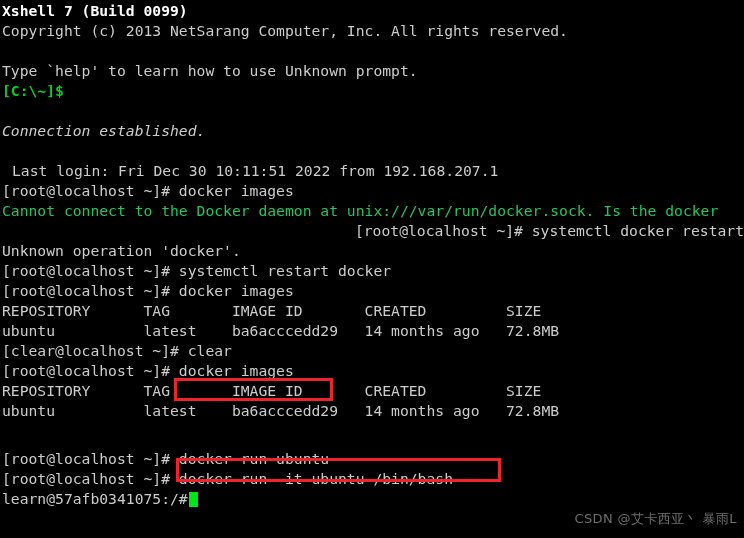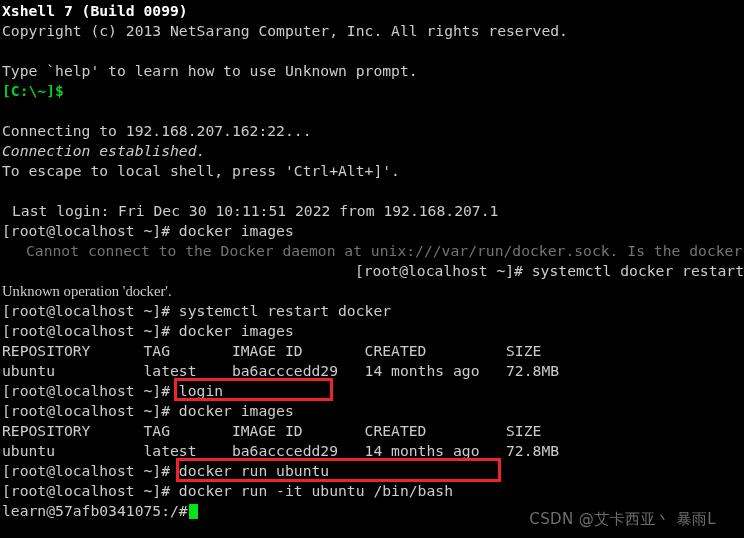--- a/index.html
+++ b/index.html
@@ -50,59 +50,57 @@
     position: absolute;
     border: 3px solid #f0222a;
     box-sizing: border-box;
     pointer-events: none;
     background: transparent;
   }
 
   
   #watermark {
     position: absolute;
-    right: 28px;
+    right: 7px;
     bottom: 9px;
     color: #6e6e6e;
     font-family: "DejaVu Sans", "Liberation Sans", sans-serif;
-    font-size: 15px;
+    font-size: 13px;
     letter-spacing: 0.4px;
     white-space: pre;
   }
 </style>
 </head>
 <body>
 
 <div id="terminal" style="background: rgb(0, 0, 0);">
 
   <div id="screen">
     <div class="line c-bright">Xshell 7 (Build 0099)</div>
     <div class="line c-white" style="color: rgb(204, 204, 204);">Copyright (c) 2013 NetSarang Computer, Inc. All rights reserved.</div>
     <div class="line blank"></div>
     <div class="line c-white" style="color: rgb(204, 204, 204);">Type `help' to learn how to use Unknown prompt.</div>
     <div class="line c-green" style="color: rgb(0, 208, 32);">[C:\~]$</div>
     <div class="line blank"></div>
-    <div class="line c-white" style="color: rgb(204, 204, 204);">Connecting to 192.168.207.162:22...</div>
     <div class="line c-white" style="color: rgb(204, 204, 204); font-style: italic;">Connection established.</div>
-    <div class="line c-white" style="color: rgb(204, 204, 204);">To escape to local shell, press 'Ctrl+Alt+]'.</div>
     <div class="line blank"></div>
     <div class="line c-white" style="color: rgb(204, 204, 204); margin-left: 10px;">Last login: Fri Dec 30 10:11:51 2022 from 192.168.207.1</div>
     <div class="line c-white" style="color: rgb(204, 204, 204);">[root@localhost ~]# docker images</div>
-    <div class="line c-white" style="color: #737373; margin-left: 24px;">Cannot connect to the Docker daemon at unix:///var/run/docker.sock. Is the docker</div>
+    <div class="line c-white" style="color: #22c55e;">Cannot connect to the Docker daemon at unix:///var/run/docker.sock. Is the docker</div>
     <div class="line c-white" style="color: rgb(204, 204, 204); text-align: right;">[root@localhost ~]# systemctl docker restart</div>
-    <div class="line c-white" style="color: rgb(204, 204, 204); font-family: Liberation Serif, serif;">Unknown operation 'docker'.</div>
+    <div class="line c-white" style="color: rgb(204, 204, 204);">Unknown operation 'docker'.</div>
     <div class="line c-white" style="color: rgb(204, 204, 204);">[root@localhost ~]# systemctl restart docker</div>
     <div class="line c-white" style="color: rgb(204, 204, 204);">[root@localhost ~]# docker images</div>
     <div class="line c-white" style="color: rgb(204, 204, 204);">REPOSITORY      TAG       IMAGE ID       CREATED         SIZE</div>
     <div class="line c-white" style="color: rgb(204, 204, 204);">ubuntu          latest    ba6acccedd29   14 months ago   72.8MB</div>
-    <div class="line c-white" style="color: rgb(204, 204, 204);">[root@localhost ~]# login</div>
+    <div class="line c-white" style="color: rgb(204, 204, 204);">[clear@localhost ~]# clear</div>
     <div class="line c-white" style="color: rgb(204, 204, 204);">[root@localhost ~]# docker images</div>
     <div class="line c-white" style="color: rgb(204, 204, 204);">REPOSITORY      TAG       IMAGE ID       CREATED         SIZE</div>
     <div class="line c-white" style="color: rgb(204, 204, 204);">ubuntu          latest    ba6acccedd29   14 months ago   72.8MB</div>
-    <div class="line c-white" style="color: rgb(204, 204, 204);">[root@localhost ~]# docker run ubuntu</div>
+    <div class="line c-white" style="color: rgb(204, 204, 204); margin-top: 28px;">[root@localhost ~]# docker run ubuntu</div>
     <div class="line c-white" style="color: rgb(204, 204, 204);">[root@localhost ~]# docker run -it ubuntu /bin/bash</div>
     <div class="line c-white" style="color: rgb(204, 204, 204);"><span>learn@57afb0341075:/#</span><span class="cursor"></span></div>
   </div>
 
   <div class="anno" id="anno-1" style="left: 174px; top: 378px; width: 159px; height: 23px; border-color: rgb(240, 34, 42);"></div>
   <div class="anno" id="anno-2" style="left: 176px; top: 458px; width: 325px; height: 24px; border-color: rgb(240, 34, 42);"></div>
 
   <div id="watermark" style="color: rgb(110, 110, 110);">CSDN @艾卡西亚丶 暴雨L</div>
 
 </div>

